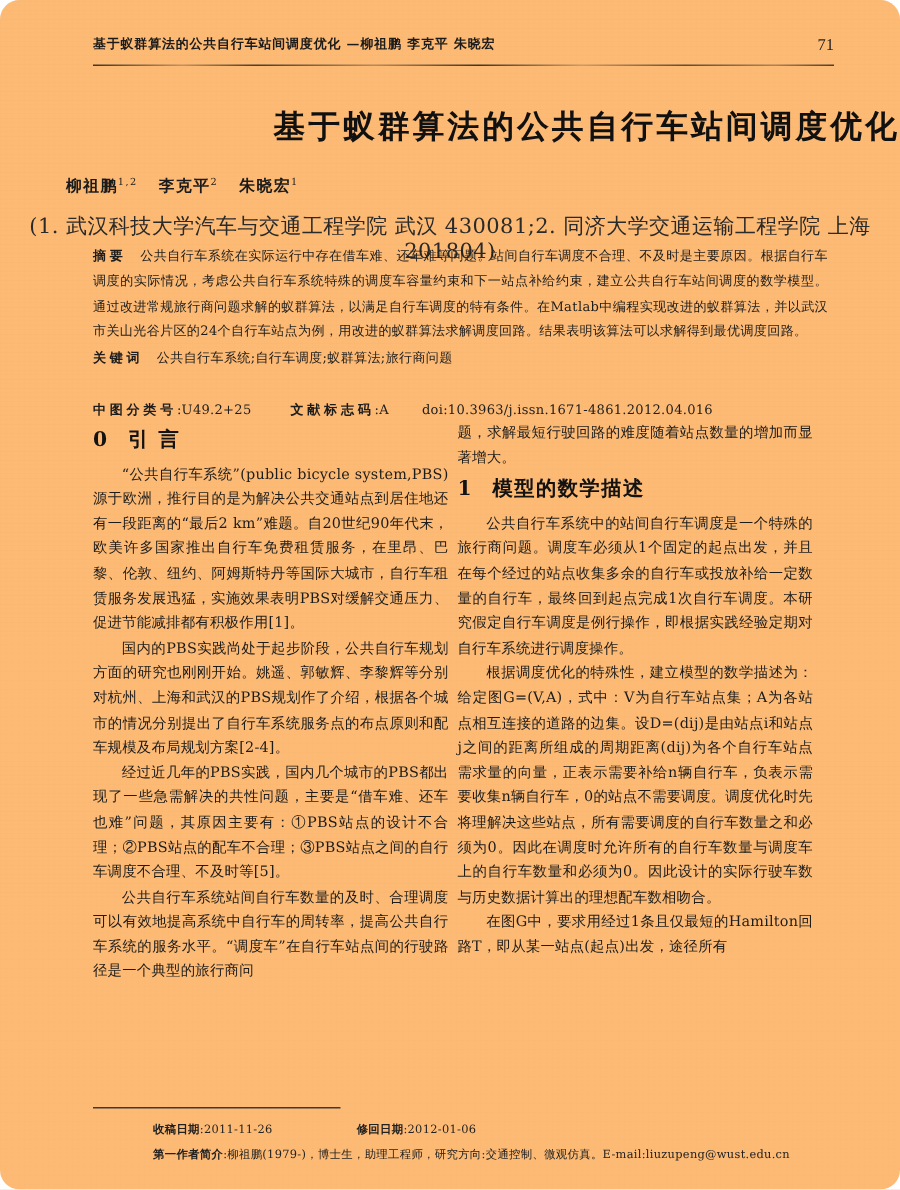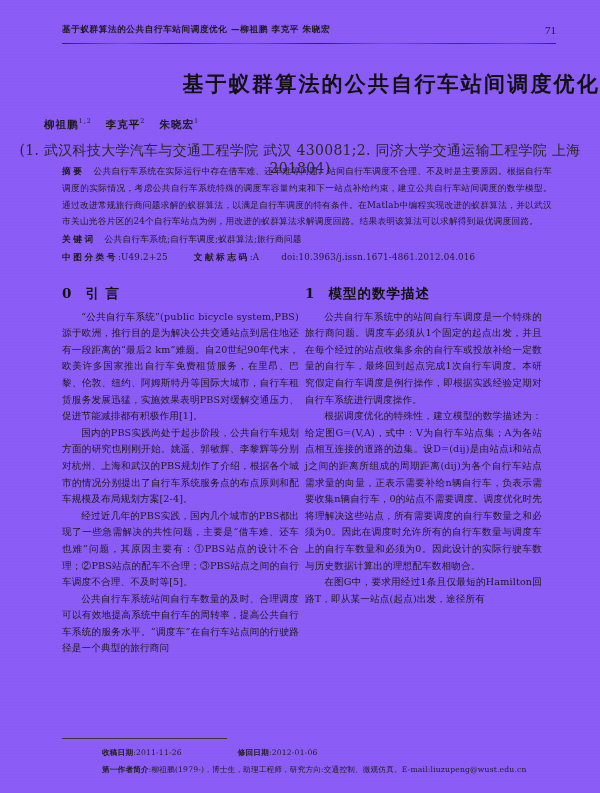--- a/index.html
+++ b/index.html
@@ -12,21 +12,22 @@
     height: 793px;
     font-family: "DejaVu Serif", "Liberation Serif", serif;
     color: #1a1a1a;
     position: relative;
     overflow: hidden;
   }
 
   .page {
     position: absolute;
     inset: 0;
-    background: #8b5cf6;
+    background: #fdba74;
+    border-radius: 13px;
   }
 
   
   .grain {
     position: absolute;
     inset: 0;
     pointer-events: none;
     opacity: .30;
     background-image:
       repeating-linear-gradient(0deg, rgba(0,0,0,.035) 0px, rgba(0,0,0,0) 1px, rgba(0,0,0,0) 3px),
@@ -115,21 +116,21 @@
     line-height: 16.8px;
     color: #1d1d1d;
     text-align: justify;
     letter-spacing: .25px;
   }
   .lbl { font-weight: bold; letter-spacing: 2.5px; }
   .lbl-sp { display: inline-block; width: 9px; }
   .absbody { text-indent: 0; }
   .kwline { margin-top: 1px; }
   .clsline {
-    margin-top: 1px;
+    margin-top: 18px;
     letter-spacing: .2px;
   }
   .clsline .seg { display: inline-block; }
   .clsline .s2 { margin-left: 26px; }
   .clsline .s3 { margin-left: 22px; }
 
   
   .cols {
     position: absolute;
     left: 62px;
@@ -221,20 +222,21 @@
       <div class="sec-h">
         <span class="num">0</span><span>引  言</span>
       </div>
       <p class="para">“公共自行车系统”(public bicycle system,PBS)源于欧洲，推行目的是为解决公共交通站点到居住地还有一段距离的“最后2 km”难题。自20世纪90年代末，欧美许多国家推出自行车免费租赁服务，在里昂、巴黎、伦敦、纽约、阿姆斯特丹等国际大城市，自行车租赁服务发展迅猛，实施效果表明PBS对缓解交通压力、促进节能减排都有积极作用[1]。</p>
       <p class="para">国内的PBS实践尚处于起步阶段，公共自行车规划方面的研究也刚刚开始。姚遥、郭敏辉、李黎辉等分别对杭州、上海和武汉的PBS规划作了介绍，根据各个城市的情况分别提出了自行车系统服务点的布点原则和配车规模及布局规划方案[2-4]。</p>
       <p class="para">经过近几年的PBS实践，国内几个城市的PBS都出现了一些急需解决的共性问题，主要是“借车难、还车也难”问题，其原因主要有：①PBS站点的设计不合理；②PBS站点的配车不合理；③PBS站点之间的自行车调度不合理、不及时等[5]。</p>
       <p class="para">公共自行车系统站间自行车数量的及时、合理调度可以有效地提高系统中自行车的周转率，提高公共自行车系统的服务水平。“调度车”在自行车站点间的行驶路径是一个典型的旅行商问</p>
     </div>
 
     <div class="col">
+      <p class="para cont">题，求解最短行驶回路的难度随着站点数量的增加而显著增大。</p>
       <div class="sec-h">
         <span class="num">1</span><span>模型的数学描述</span>
       </div>
       <p class="para">公共自行车系统中的站间自行车调度是一个特殊的旅行商问题。调度车必须从1个固定的起点出发，并且在每个经过的站点收集多余的自行车或投放补给一定数量的自行车，最终回到起点完成1次自行车调度。本研究假定自行车调度是例行操作，即根据实践经验定期对自行车系统进行调度操作。</p>
       <p class="para">根据调度优化的特殊性，建立模型的数学描述为：给定图G=(V,A)，式中：V为自行车站点集；A为各站点相互连接的道路的边集。设D=(dij)是由站点i和站点j之间的距离所组成的周期距离(dij)为各个自行车站点需求量的向量，正表示需要补给n辆自行车，负表示需要收集n辆自行车，0的站点不需要调度。调度优化时先将理解决这些站点，所有需要调度的自行车数量之和必须为0。因此在调度时允许所有的自行车数量与调度车上的自行车数量和必须为0。因此设计的实际行驶车数与历史数据计算出的理想配车数相吻合。</p>
       <p class="para">在图G中，要求用经过1条且仅最短的Hamilton回路T，即从某一站点(起点)出发，途径所有</p>
     </div>
 
   </div>
 

